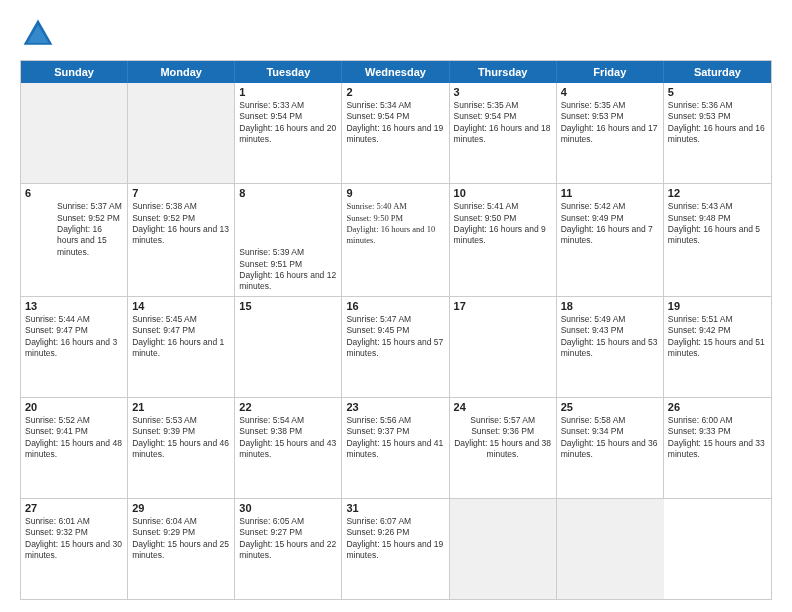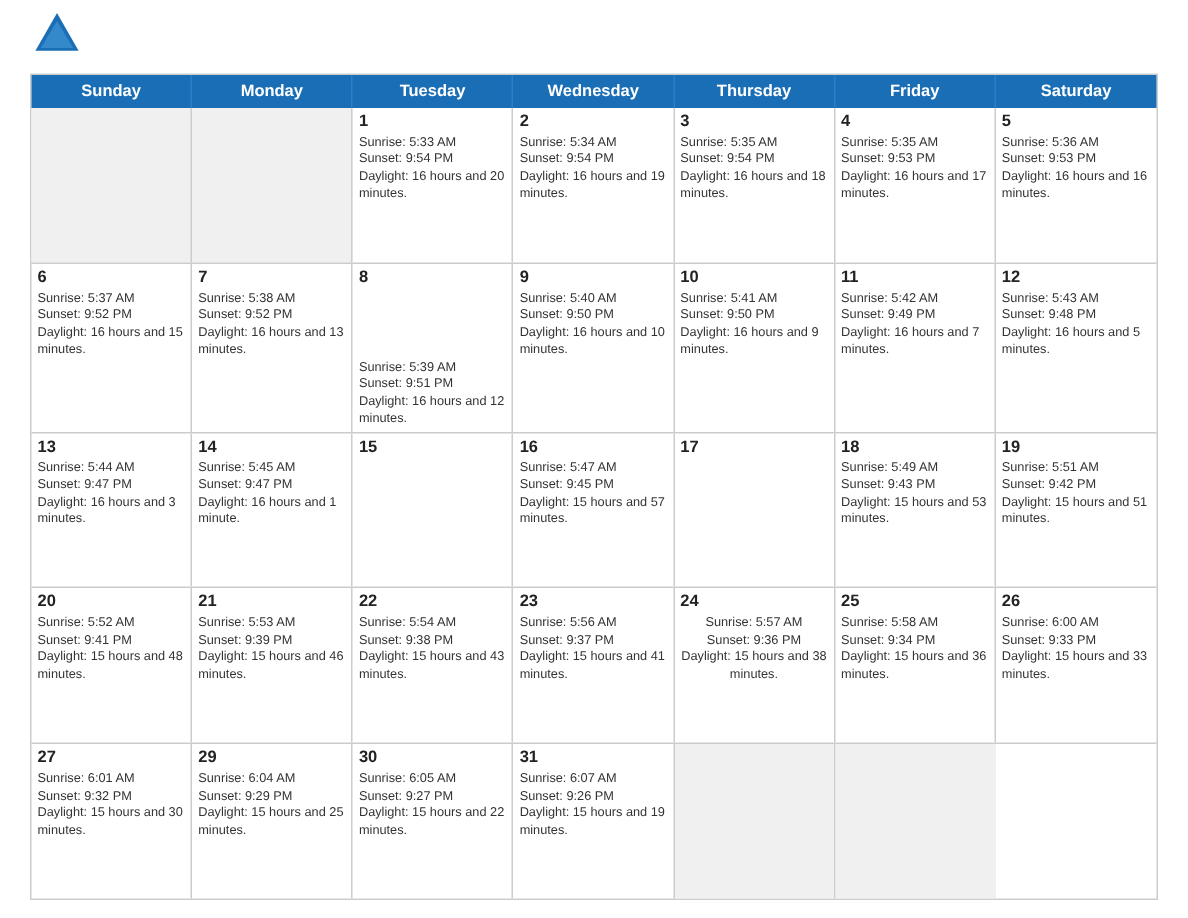--- a/index.html
+++ b/index.html
@@ -6,21 +6,21 @@
     body {
       font-family: Arial, sans-serif;
       background: #fff;
       width: 792px;
       height: 612px;
       overflow: hidden;
     }
     .page {
       width: 792px;
       height: 612px;
-      padding: 5px 20px 12px 20px;
+      padding: 16px 20px 12px 20px;
       display: flex;
       flex-direction: column;
     }
     .header {
       display: flex;
       justify-content: space-between;
       align-items: flex-start;
       margin-bottom: 8px;
     }
     .logo {
@@ -178,39 +178,39 @@
           <div class="cal-cell">
             <span class="day-num">5</span>
             <div class="cell-text" style="white-space: pre-line;">Sunrise: 5:36 AM
 Sunset: 9:53 PM
 Daylight: 16 hours and 16 minutes.</div>
           </div>
         </div>
         <div class="cal-row">
           <div class="cal-cell">
             <span class="day-num">6</span>
-            <div class="cell-text" style="white-space: pre-line;">Sunrise: 5:37 AM
+            <div class="cell-text" style="white-space: pre-line; margin-left: 32px;">Sunrise: 5:37 AM
 Sunset: 9:52 PM
 Daylight: 16 hours and 15 minutes.</div>
           </div>
           <div class="cal-cell">
             <span class="day-num">7</span>
             <div class="cell-text" style="white-space: pre-line;">Sunrise: 5:38 AM
 Sunset: 9:52 PM
 Daylight: 16 hours and 13 minutes.</div>
           </div>
           <div class="cal-cell">
             <span class="day-num">8</span>
             <div class="cell-text" style="white-space: pre-line; margin-top: 48px;">Sunrise: 5:39 AM
 Sunset: 9:51 PM
 Daylight: 16 hours and 12 minutes.</div>
           </div>
           <div class="cal-cell">
             <span class="day-num">9</span>
-            <div class="cell-text" style="white-space: pre-line;">Sunrise: 5:40 AM
+            <div class="cell-text" style="white-space: pre-line; font-family: Liberation Serif, serif;">Sunrise: 5:40 AM
 Sunset: 9:50 PM
 Daylight: 16 hours and 10 minutes.</div>
           </div>
           <div class="cal-cell">
             <span class="day-num">10</span>
             <div class="cell-text" style="white-space: pre-line;">Sunrise: 5:41 AM
 Sunset: 9:50 PM
 Daylight: 16 hours and 9 minutes.</div>
           </div>
           <div class="cal-cell">

